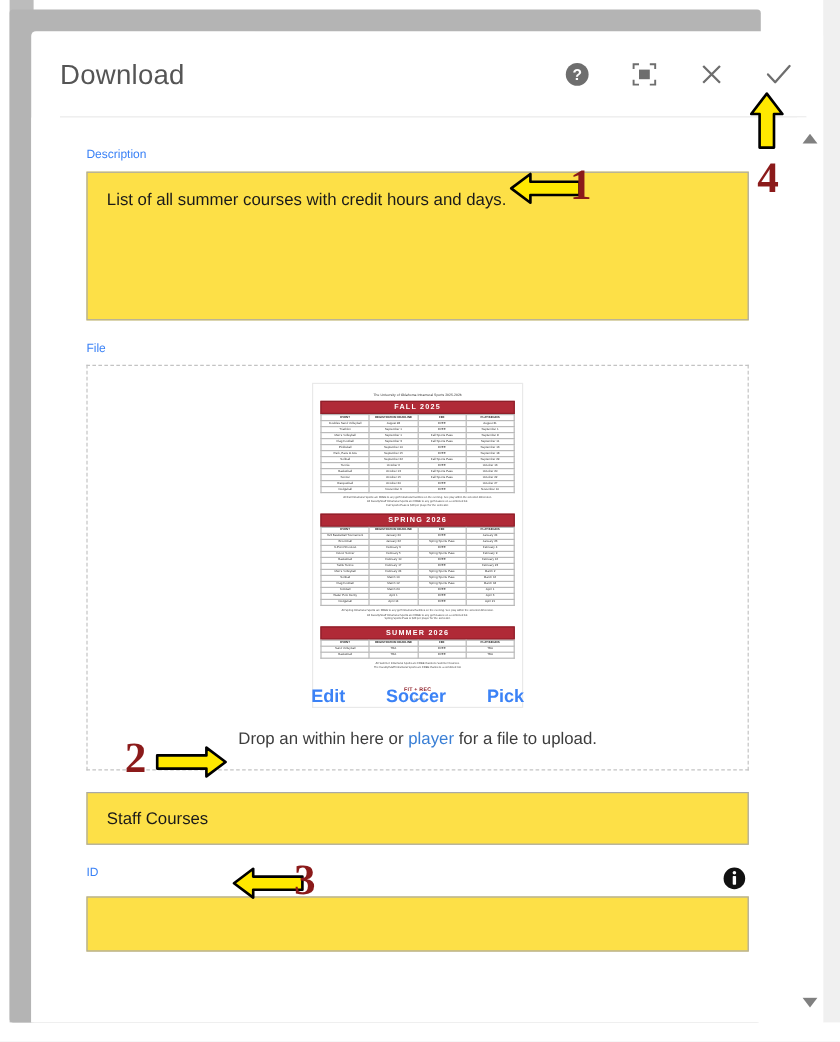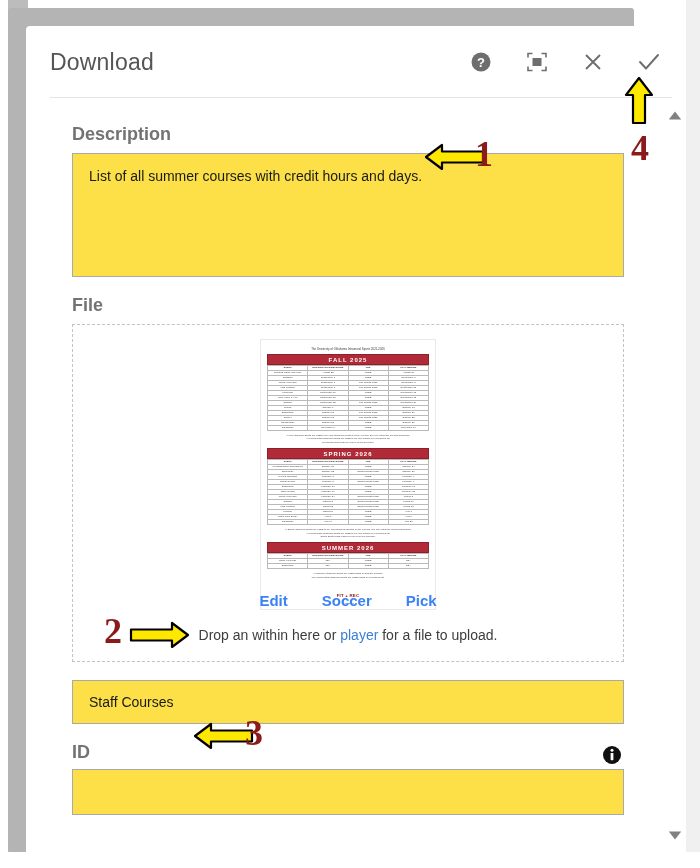--- a/index.html
+++ b/index.html
@@ -84,24 +84,24 @@
     background: #ffffff;
   }
   #form-area {
     position: absolute;
     left: 0; top: 0; right: 22px; bottom: 0;
     padding: 26px 40px 0 46px;
     overflow: hidden;
   }
 
   .field-label {
-    font-size: 18px;
-    color: #737373;
+    font-size: 10px;
+    color: #3b82f6;
     margin-bottom: 8px;
-    font-weight: 700;
+    font-weight: 400;
   }
   .text-box {
     border: 1px solid #a9a9a9;
     background: #fde047;
     font-size: 14px;
     color: #1a1a1a;
     padding: 13px 16px;
     line-height: 1.3;
   }
   #description-box { height: 124px; }
@@ -204,21 +204,21 @@
   #drop-hint {
     position: absolute;
     left: 0; right: 0; bottom: 18px;
     text-align: center;
     font-size: 14px;
     color: #3d3d3d;
   }
   #drop-hint a { color: #3a7fd5; text-decoration: none; cursor: pointer; }
 
   
-  #id-label-row { display: flex; align-items: flex-end; justify-content: space-between; gap: 44px; }
+  #id-label-row { display: flex; align-items: flex-start; justify-content: space-between; gap: 44px; }
   #id-info-icon { margin-right: 2px; cursor: pointer; }
 
   
   #modal-scrollbar {
     position: absolute;
     right: 0; top: 0;
     width: 22px; height: 754px;
     background: #ffffff;
   }
   .sb-arrow {

